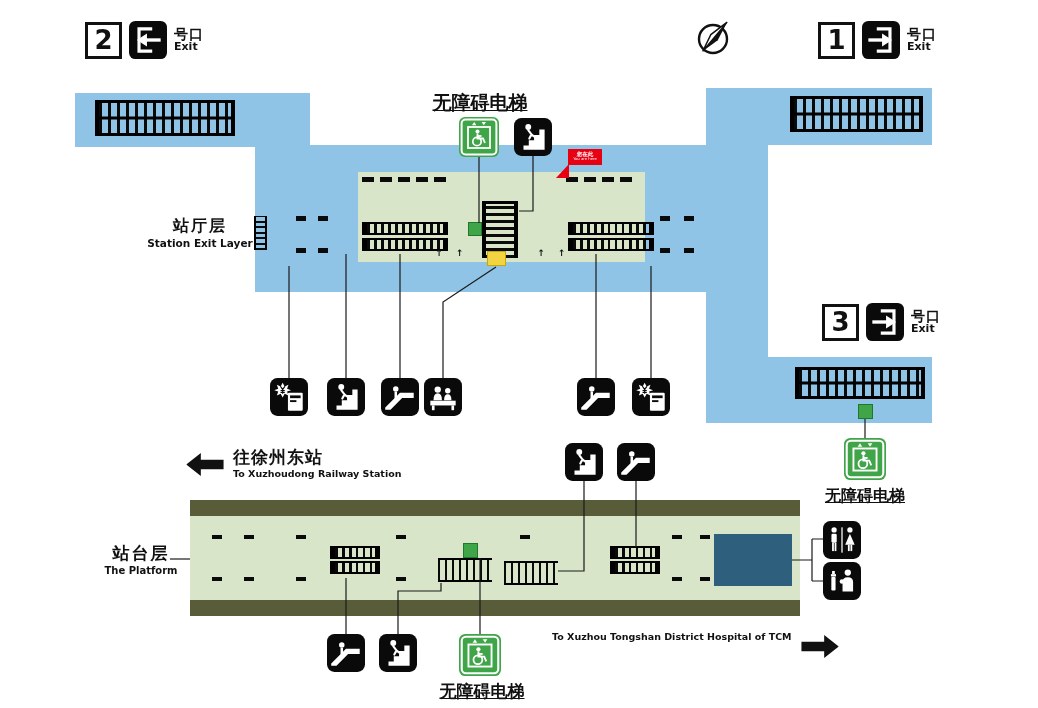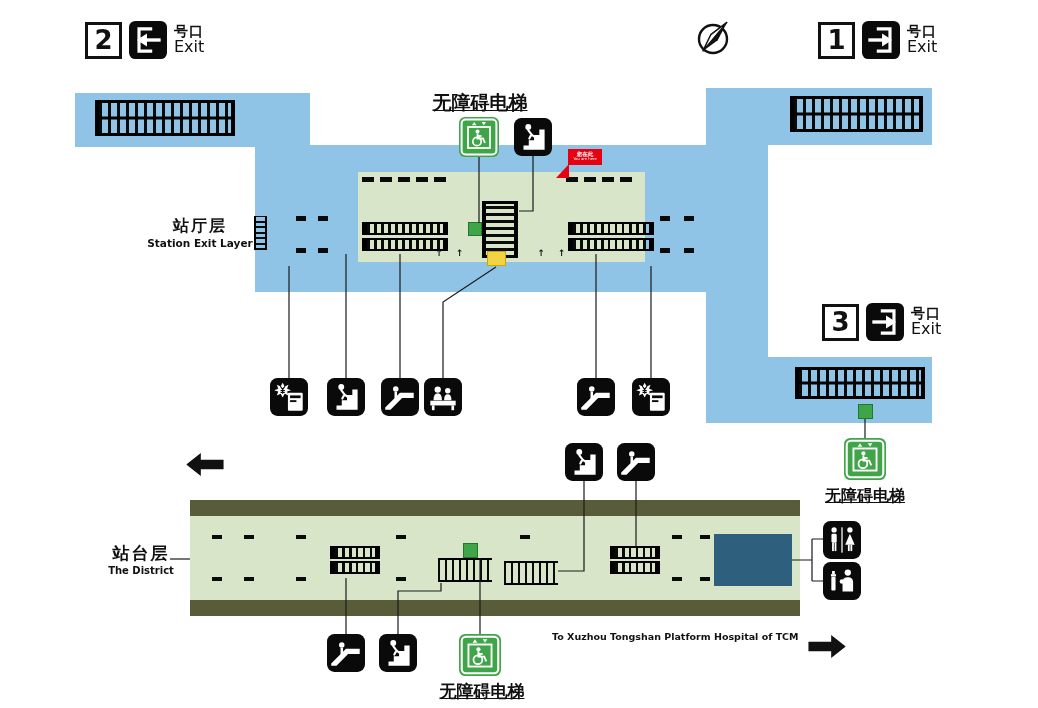--- a/index.html
+++ b/index.html
@@ -39,21 +39,21 @@
   
   .overlay { position:absolute; left:0; top:0; z-index:4; pointer-events:none; }
   .lift { z-index:6; }
 
   
   .exit-group { position:absolute; display:flex; align-items:center; gap:7px; z-index:6; }
   .exit-badge { width:37px; height:37px; border:3.5px solid #111; background:#fff;
                 display:flex; align-items:center; justify-content:center;
                 font-size:26px; font-weight:bold; }
   .exit-label .cn { font-size:14px; font-weight:bold; letter-spacing:1px; line-height:1.05; }
-  .exit-label .en { font-size:16px; font-weight:normal; margin-top:-1px; }
+  .exit-label .en { font-size:11px; font-weight:bold; margin-top:-1px; }
 
   
   .lbl { position:absolute; text-align:center; z-index:6; }
   .lbl-hall .cn { font-size:16px; font-weight:bold; letter-spacing:2px; }
   .lbl-hall .en { font-size:10.5px; font-weight:bold; }
   .lbl-pf .cn { font-size:17px; font-weight:bold; letter-spacing:2px;text-align:center; }
   .lbl-pf .en { font-size:10px; font-weight:bold; }
   .elv-lbl { position:absolute; font-weight:bold; text-align:center; z-index:6;text-decoration:underline; }
 
   .dir { position:absolute; display:flex; align-items:flex-start; gap:9px; z-index:6; }
@@ -279,20 +279,24 @@
   <div class="abs sq-green" style="left:858px;top:404px;width:15px;height:15px"></div>
   <svg class="abs lift" style="left:844px;top:438px" width="42" height="42" viewBox="0 0 40 40">
       <use href="#i-elev"></use>
     </svg>
   <div class="elv-lbl" style="left:812px;top:486px;width:106px;font-size:16px">无障碍电梯</div>
 
   <div class="dir" style="left:186px;top:448px">
     <svg width="38" height="25" viewBox="0 0 36 24">
         <use href="#i-arrow-left"></use>
       </svg>
+    <div>
+      <div class="cn">往徐州东站</div>
+      <div class="en">To Xuzhoudong Railway Station</div>
+    </div>
   </div>
 
   <svg class="abs lift" style="left:565px;top:443px" width="38" height="38">
       <use href="#i-stairs"></use>
     </svg>
   <svg class="abs lift" style="left:617px;top:443px" width="38" height="38">
       <use href="#i-esc"></use>
     </svg>
 
   <div class="abs" style="left:190px;top:500px;width:610px;height:116px">
@@ -319,21 +323,21 @@
   <div class="dash d10s" style="left:700px;top:535px"></div>
   <div class="dash d10s" style="left:212px;top:577px"></div>
   <div class="dash d10s" style="left:244px;top:577px"></div>
   <div class="dash d10s" style="left:296px;top:577px"></div>
   <div class="dash d10s" style="left:396px;top:577px"></div>
   <div class="dash d10s" style="left:672px;top:577px"></div>
   <div class="dash d10s" style="left:700px;top:577px"></div>
 
   <div class="lbl lbl-pf" style="left:84px;top:542px;width:114px">
     <div class="cn">站台层</div>
-    <div class="en">The District</div>
+    <div class="en">The Platform</div>
   </div>
 
   <svg class="abs lift" style="left:823px;top:521px" width="38" height="38">
       <use href="#i-toilet"></use>
     </svg>
   <svg class="abs lift" style="left:823px;top:562px" width="38" height="38">
       <use href="#i-baby"></use>
     </svg>
 
   <svg class="abs lift" style="left:327px;top:634px" width="38" height="38">
@@ -342,21 +346,21 @@
   <svg class="abs lift" style="left:379px;top:634px" width="38" height="38">
       <use href="#i-stairs"></use>
     </svg>
   <svg class="abs lift" style="left:459px;top:634px" width="42" height="42" viewBox="0 0 40 40">
       <use href="#i-elev"></use>
     </svg>
   <div class="elv-lbl" style="left:430px;top:680px;width:104px;font-size:17px">无障碍电梯</div>
 
   <div class="dir" style="left:552px;top:630px">
     <div style="text-align:center">
-      <div class="en">To Xuzhou Tongshan Platform Hospital of TCM</div>
+      <div class="en">To Xuzhou Tongshan District Hospital of TCM</div>
     </div>
     <svg width="38" height="25" viewBox="0 0 36 24">
         <use href="#i-arrow-right"></use>
       </svg>
   </div>
 
   <svg class="overlay" width="1038" height="708" viewBox="0 0 1038 708">
     <g fill="none" stroke="#1a1a1a" stroke-width="1.2">
       <path d="M479 157 V223"></path>
       <path d="M533 156 V211 H519"></path>

